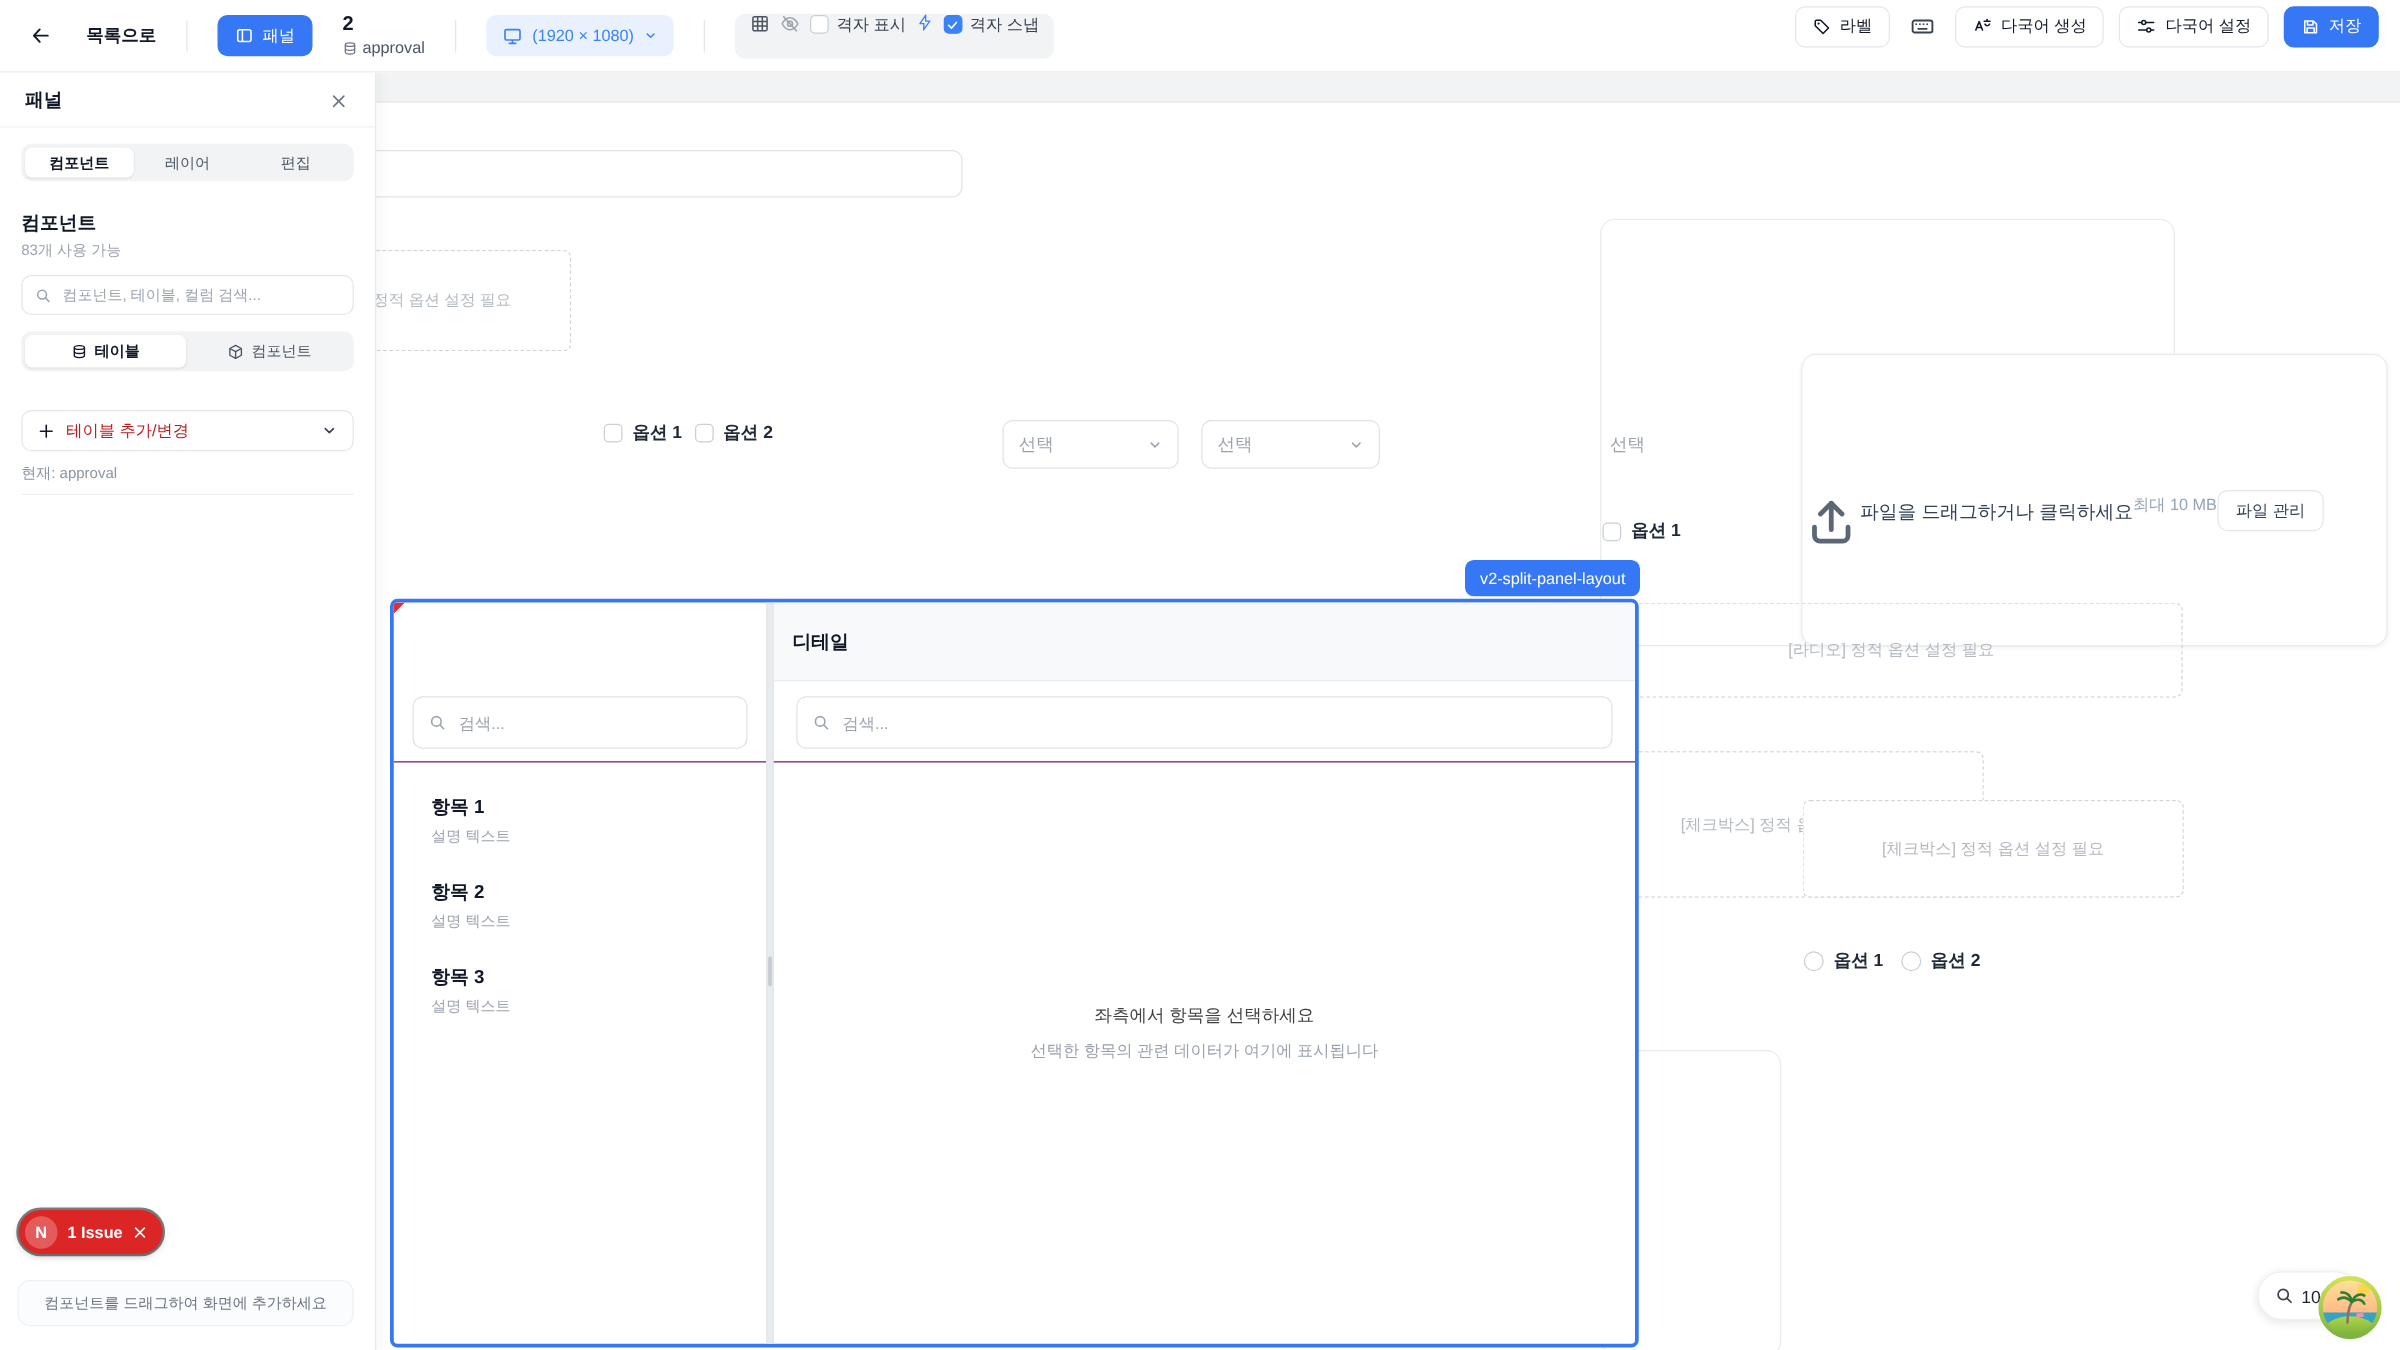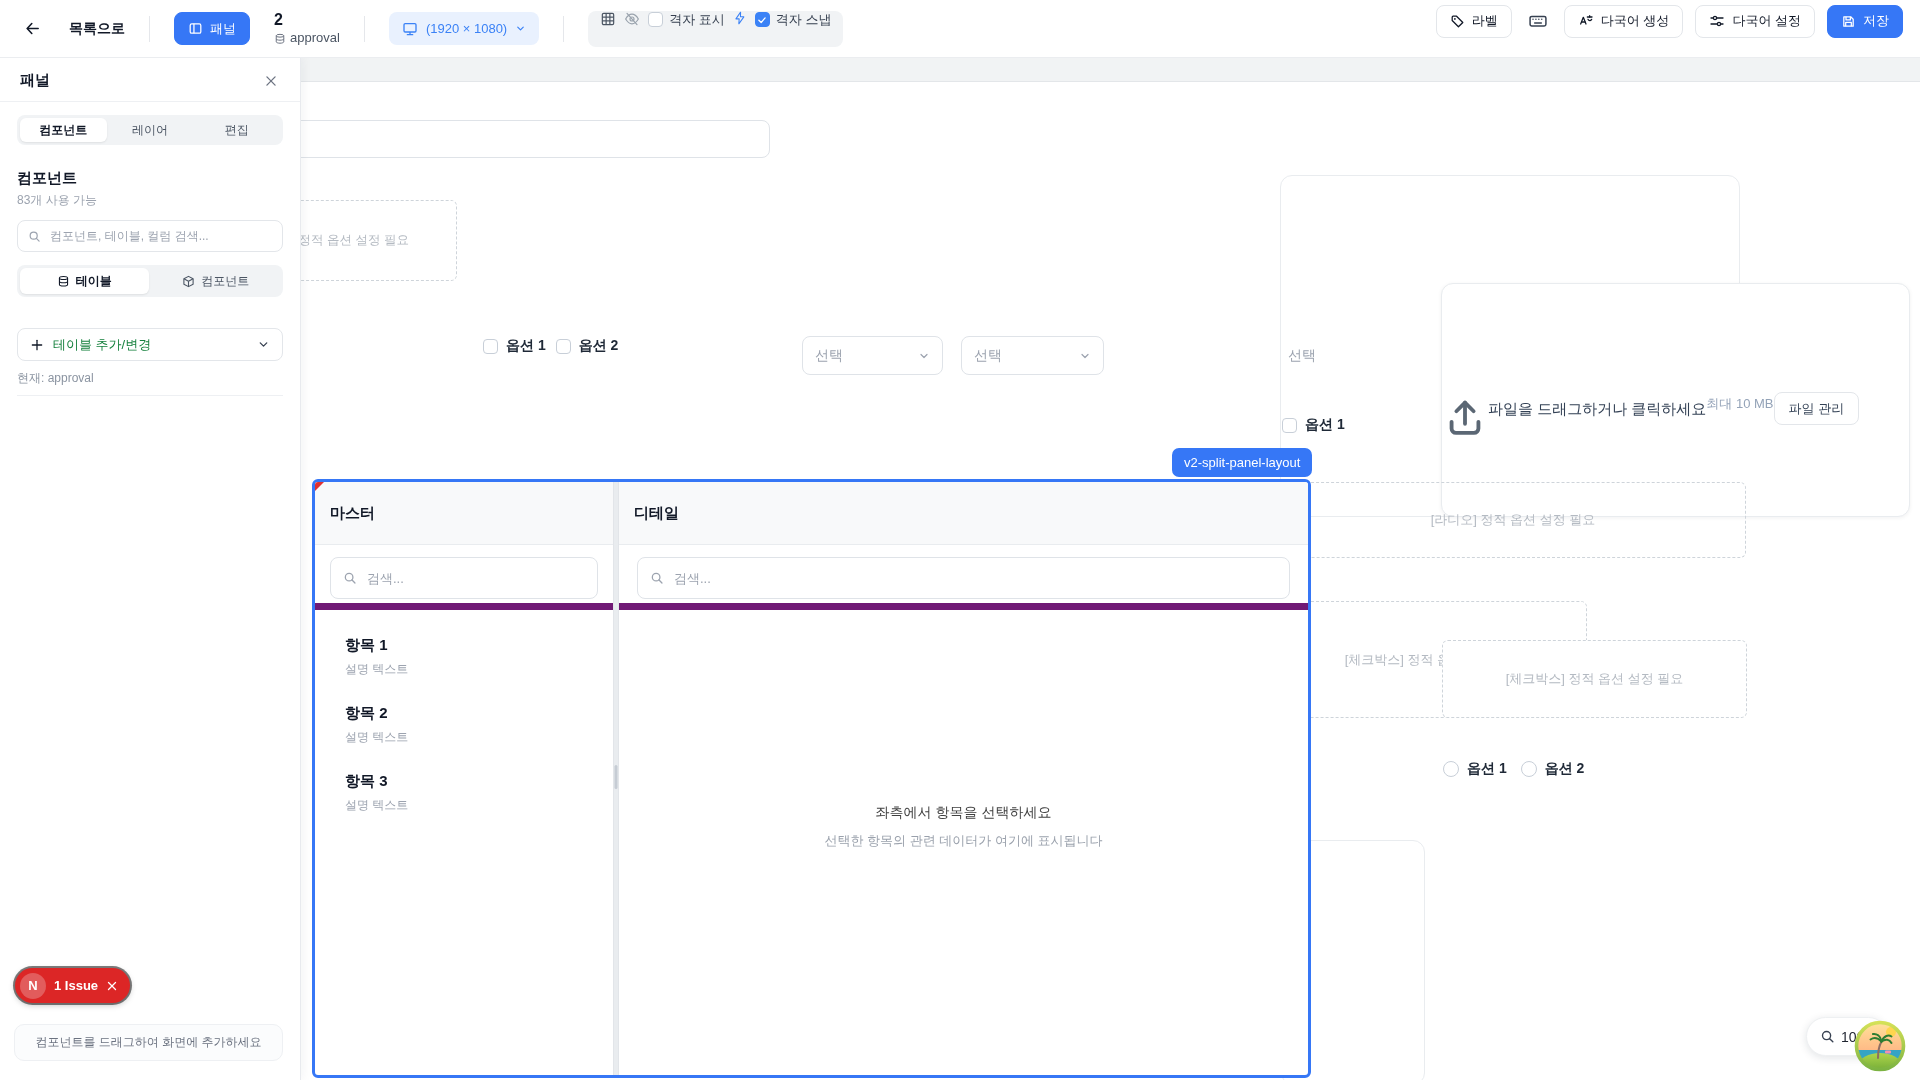--- a/index.html
+++ b/index.html
@@ -49,21 +49,21 @@
              border-radius:8px;box-sizing:border-box;display:flex;align-items:center;gap:7px;padding:0 10px;background:#fff;}
   .sb-search input{border:none;outline:none;flex:1;font-size:12px;color:#374151;font-family:inherit;background:transparent;}
   .sb-search input::placeholder{color:#9ca3af;}
   .modebar{position:absolute;left:17px;top:208px;width:266px;height:32px;background:#f1f3f5;border-radius:8px;
            display:flex;padding:3px;box-sizing:border-box;gap:3px;}
   .modebtn{flex:1;display:flex;align-items:center;justify-content:center;gap:6px;font-size:12px;color:#4b5563;
            border-radius:6px;cursor:pointer;}
   .modebtn.active{background:#fff;font-weight:700;color:#111827;box-shadow:0 1px 2px rgba(0,0,0,.08);}
   .addtable{position:absolute;left:17px;top:271px;width:266px;height:33px;border:1px solid #e3e6ea;border-radius:8px;
             background:#fff;display:flex;align-items:center;gap:9px;padding:0 12px;box-sizing:border-box;
-            font-size:13px;font-weight:500;color:#15803d;cursor:pointer;}
+            font-size:13px;font-weight:500;color:#b91c1c;cursor:pointer;}
   .addtable .spacer{flex:1;}
   .sb-current{position:absolute;left:17px;top:313px;font-size:12px;color:#8b94a1;}
   .sb-sep2{position:absolute;left:17px;top:338px;width:266px;height:1px;background:#eef0f3;}
   .hintbox{position:absolute;left:14px;top:967px;width:269px;height:37px;background:#fbfcfd;border:1px solid #eef0f3;
            border-radius:10px;box-sizing:border-box;display:flex;align-items:center;justify-content:center;
            font-size:12px;color:#6b7280;overflow:hidden;white-space:nowrap;}
   .issue-badge{position:absolute;left:15px;top:968px;height:35px;display:flex;align-items:center;gap:8px;
                background:#dc2626;border-radius:18px;padding:0 12px 0 5px;z-index:35;cursor:pointer;
                box-shadow:0 0 0 2px rgba(20,20,20,.55), 0 2px 6px rgba(0,0,0,.25);}
   .issue-logo{width:26px;height:26px;border-radius:50%;background:#e25c5c;display:flex;align-items:center;
@@ -98,21 +98,21 @@
               border-radius:12px;background:#fff;box-sizing:border-box;z-index:2;}
 
   
   .split{position:absolute;left:312px;top:479px;width:999px;height:599px;border:3px solid #3677f6;
          border-radius:6px;background:#fff;box-sizing:border-box;z-index:10;overflow:hidden;}
   .split-corner{position:absolute;left:0;top:0;width:0;height:0;border-top:9px solid #e03131;
                 border-right:9px solid transparent;z-index:5;}
   .sp-col-head{position:absolute;top:0;height:63px;background:#f8f9fa;border-bottom:1px solid #e9ecef;
                display:flex;align-items:center;padding:0 15px;box-sizing:border-box;
                font-size:15px;font-weight:600;color:#111827;}
-  .sp-search-wrap{position:absolute;top:63px;height:65px;border-bottom:7px solid #701a75;box-sizing:border-box;padding-left:36px;}
+  .sp-search-wrap{position:absolute;top:63px;height:65px;border-bottom:1px solid #701a75;box-sizing:border-box;padding-left:36px;}
   .sp-search{position:absolute;left:15px;right:15px;top:12px;height:42px;border:1px solid #dfe3e8;border-radius:8px;
              display:flex;align-items:center;gap:8px;padding:0 12px;box-sizing:border-box;background:#fff;}
   .sp-search input{border:none;outline:none;flex:1;font-size:13px;color:#374151;font-family:inherit;background:transparent;}
   .sp-search input::placeholder{color:#9ca3af;}
   .sp-divider{position:absolute;left:298px;top:0;width:6px;height:100%;background:#e9ecef;
               border-left:1px solid #e2e5e9;border-right:1px solid #e2e5e9;box-sizing:border-box;cursor:col-resize;}
   .sp-divider .notch{position:absolute;left:50%;top:283px;transform:translateX(-50%);width:3px;height:24px;
                      background:#c6ccd4;border-radius:2px;}
   .sp-item{position:absolute;left:18px;width:262px;height:62px;border-radius:8px;cursor:pointer;padding:6px 12px;
            box-sizing:border-box;}
@@ -210,23 +210,20 @@
 
   <div class="bottomcard"></div>
 
   <div class="comp-badge">
     <span>v2-split-panel-layout</span>
   </div>
 
   <div class="split">
     <div class="split-corner"></div>
 
-    <div class="sp-col-head" style="left:0;width:298px;">
-      <span>마스터</span>
-    </div>
     <div class="sp-search-wrap" style="left:0;width:298px;">
       <div class="sp-search">
         <svg width="14" height="14" viewBox="0 0 24 24">
           <circle cx="10.5" cy="10.5" r="6.5" fill="none" stroke="#9ca3af" stroke-width="2.2"></circle>
           <line x1="15.5" y1="15.5" x2="20.5" y2="20.5" stroke="#9ca3af" stroke-width="2.2" stroke-linecap="round"></line>
         </svg>
         <input placeholder="검색..." style="">
       </div>
     </div>
 

